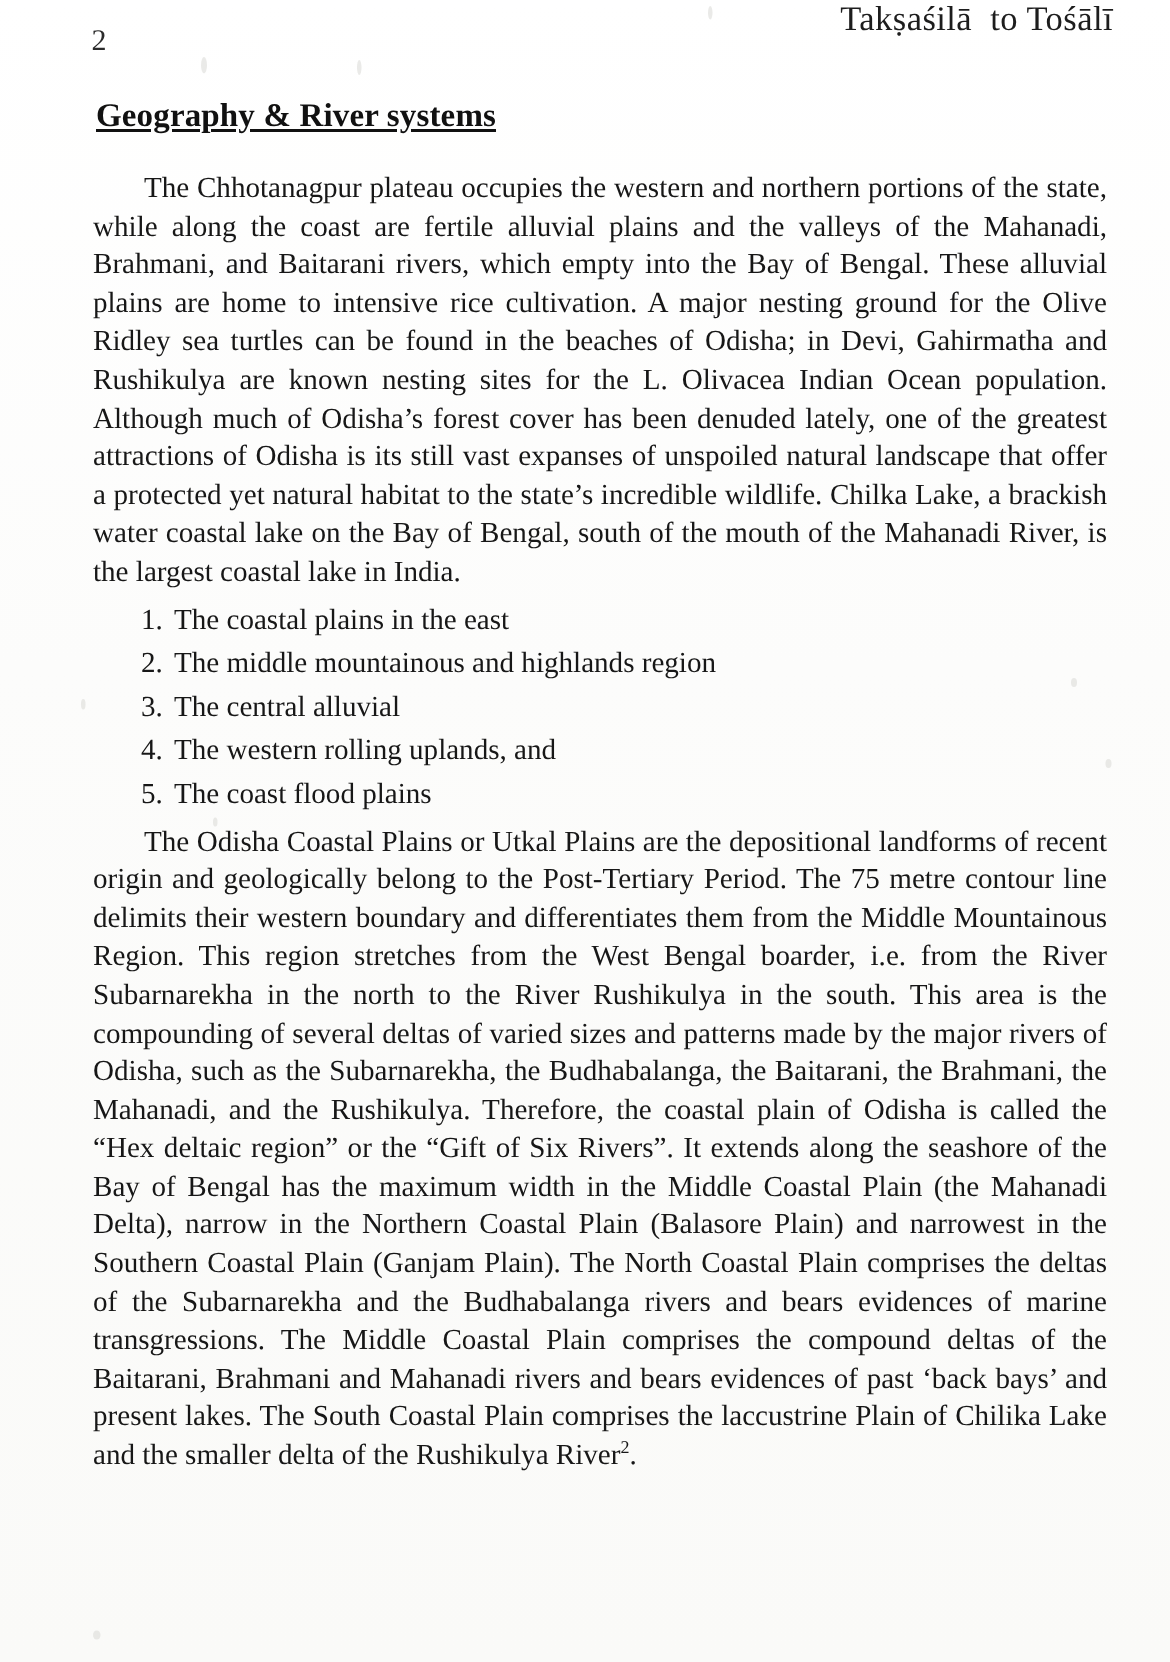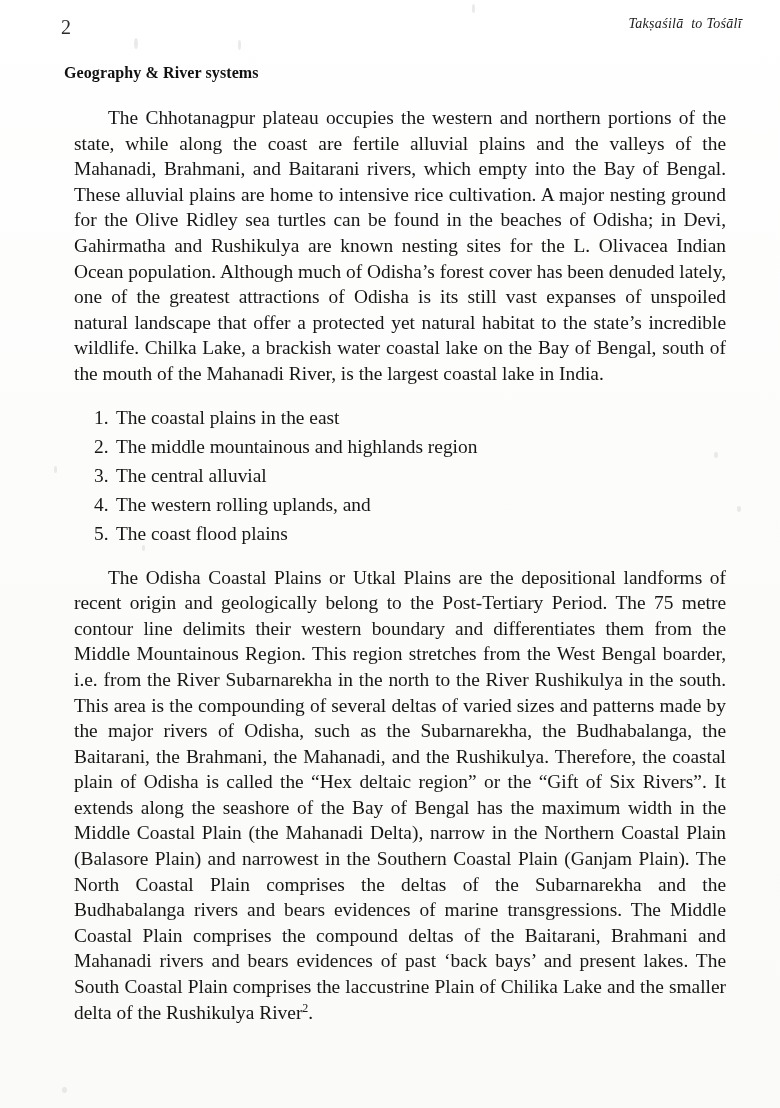--- a/index.html
+++ b/index.html
@@ -41,40 +41,40 @@
     position: absolute;
     left: 3px;
     top: 16px;
     font-size: 20px;
     letter-spacing: 0.2px;
     color: #2b2b2b;
   }
   .head-title {
     position: absolute;
     right: 0px;
-    top: 16px;
-    font-style: italic;
-    font-size: 14px;
+    top: 0;
+    font-size: 23px;
     color: #1d1d1d;
     letter-spacing: 0.3px;
     white-space: pre;
   }
 
   
   .section-heading {
     font-weight: bold;
-    font-size: 16px;
+    font-size: 22px;
     margin: 12px 0 23px 6px;
     letter-spacing: 0.1px;
     color: #111;
+    text-decoration: underline;
   }
 
   
   p.body {
-    margin: 16px;
+    margin: 4px;
     font-size: 19.4px;
     line-height: 25.6px;
     text-align: justify;
     text-justify: inter-word;
     color: #171717;
     -webkit-hyphens: none;
     hyphens: none;
   }
   p.body.indent {
     text-indent: 34px;

